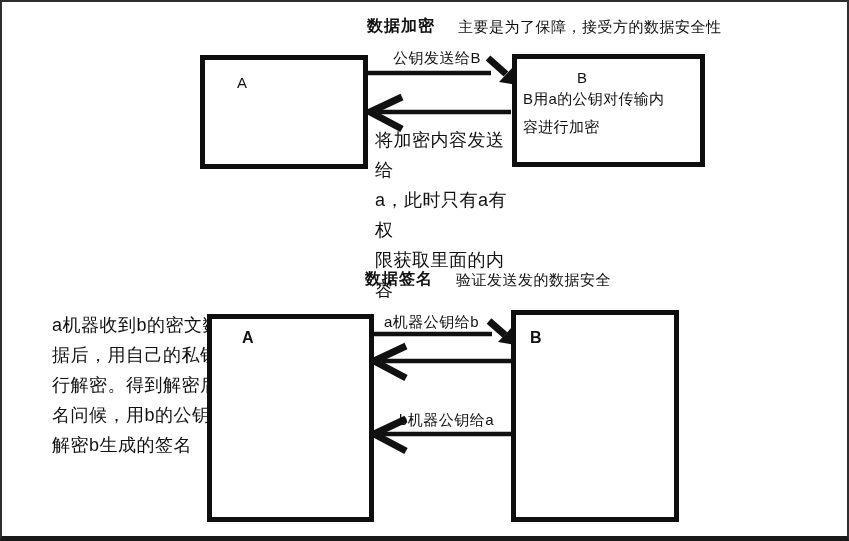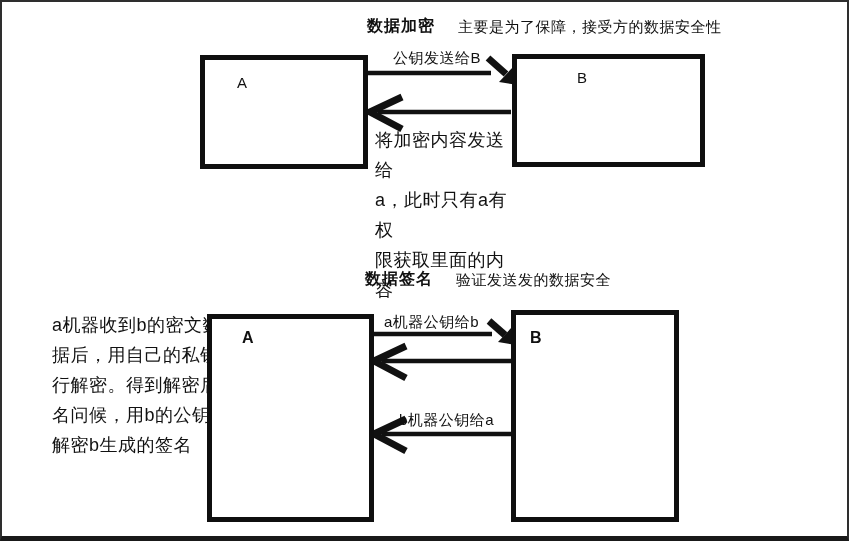--- a/index.html
+++ b/index.html
@@ -74,20 +74,22 @@
 
   <div class="abs title" style="left:365px;top:14px;">数据加密</div>
   <div class="abs subtitle" style="left:456px;top:16px;">主要是为了保障，接受方的数据安全性</div>
 
   <div class="abs machine-box" style="left:198px;top:53px;width:168px;height:114px;">
     <span class="abs box-label" style="left:32px;top:14px;">A</span>
   </div>
 
   <div class="abs machine-box" style="left:510px;top:52px;width:193px;height:113px;">
     <span class="abs box-label" style="left:60px;top:10px;">B</span>
+    <div class="abs box-note" style="left:6px;top:26px;width:170px;">B用a的公钥对传输内
+容进行加密</div>
   </div>
 
   <div class="abs arrow-label" style="left:391px;top:47px;">公钥发送给B</div>
 
   <div class="abs note" style="left:373px;top:123px;width:140px;">将加密内容发送给
 a，此时只有a有权
 限获取里面的内容</div>
 
   <div class="abs title" style="left:363px;top:267px;">数据签名</div>
   <div class="abs subtitle" style="left:454px;top:269px;">验证发送发的数据安全</div>

